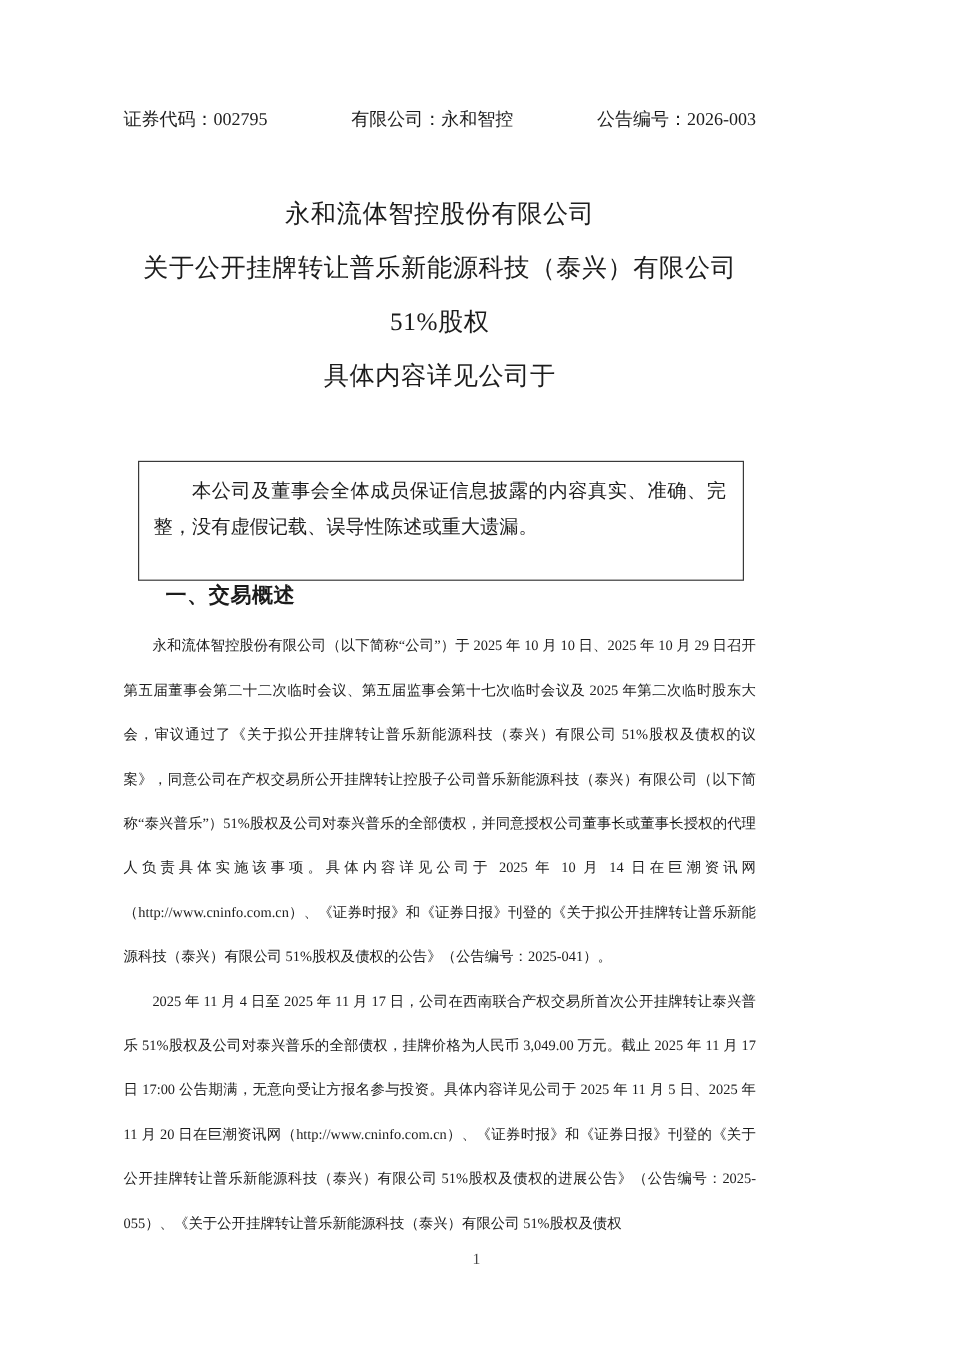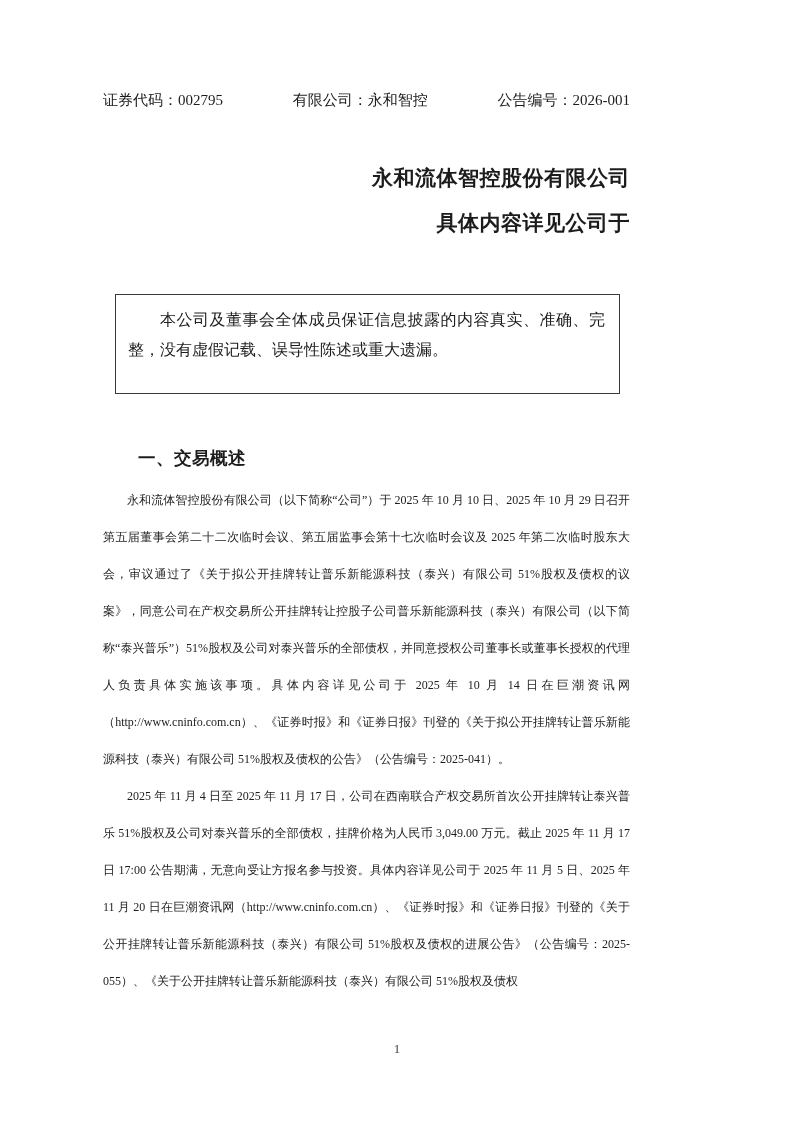--- a/index.html
+++ b/index.html
@@ -23,41 +23,40 @@
     display: flex;
     justify-content: space-between;
     align-items: baseline;
     font-size: 15px;
     line-height: 19px;
     white-space: nowrap;
   }
   
   .title-block {
     margin-top: 46px;
-    text-align: right;
-    font-weight: bold;
+    text-align: center;
+    font-weight: normal;
     font-size: 21px;
     line-height: 45px;
     letter-spacing: 0.5px;
   }
   
   .disclaimer-box {
     margin: 48px 10px 0 12px;
     border: 1.5px solid #3a3a3a;
     padding: 10px 14px 28px 12px;
   }
   .disclaimer-box p {
     font-size: 16px;
     line-height: 30px;
     text-indent: 2em;
     text-align: justify;
   }
   
   .section-heading {
-    margin-top: 52px;
     padding-left: 2em;
     font-size: 17.5px;
     font-weight: bold;
     line-height: 24px;
     letter-spacing: 0.5px;
   }
   
   .body-para {
     margin-top: 12px;
     font-size: 12px;
@@ -78,25 +77,26 @@
   }
 </style>
 </head>
 <body>
 
 <div class="page">
 
   <div class="doc-header">
     <span>证券代码：002795</span>
     <span>有限公司：永和智控</span>
-    <span>公告编号：2026-001</span>
+    <span>公告编号：2026-003</span>
   </div>
 
   <div class="title-block">
     <div>永和流体智控股份有限公司</div>
+    <div>关于公开挂牌转让普乐新能源科技（泰兴）有限公司51%股权</div>
     <div>具体内容详见公司于</div>
   </div>
 
   <div class="disclaimer-box">
     <p>本公司及董事会全体成员保证信息披露的内容真实、准确、完整，没有虚假记载、误导性陈述或重大遗漏。</p>
   </div>
 
   <div class="section-heading">一、交易概述</div>
 
   <p class="body-para">永和流体智控股份有限公司（以下简称“公司”）于 2025 年 10 月 10 日、2025 年 10 月 29 日召开第五届董事会第二十二次临时会议、第五届监事会第十七次临时会议及 2025 年第二次临时股东大会，审议通过了《关于拟公开挂牌转让普乐新能源科技（泰兴）有限公司 51%股权及债权的议案》，同意公司在产权交易所公开挂牌转让控股子公司普乐新能源科技（泰兴）有限公司（以下简称“泰兴普乐”）51%股权及公司对泰兴普乐的全部债权，并同意授权公司董事长或董事长授权的代理人负责具体实施该事项。具体内容详见公司于 2025 年 10 月 14 日在巨潮资讯网（http://www.cninfo.com.cn）、《证券时报》和《证券日报》刊登的《关于拟公开挂牌转让普乐新能源科技（泰兴）有限公司 51%股权及债权的公告》（公告编号：2025-041）。</p>

